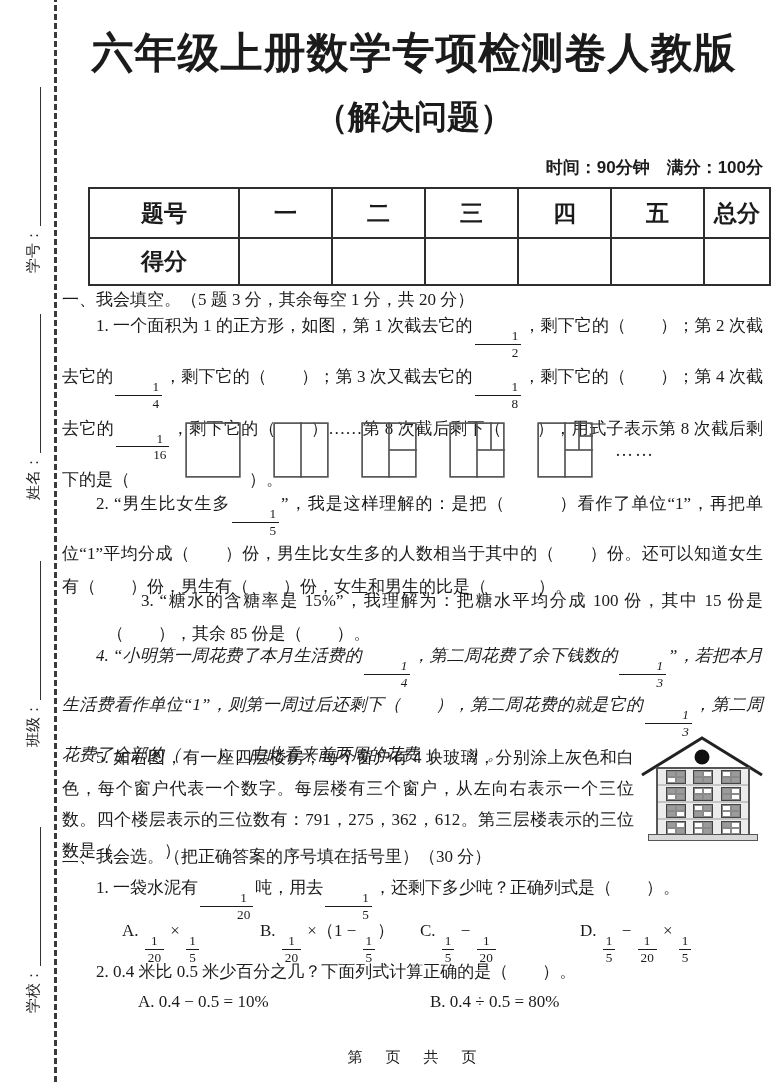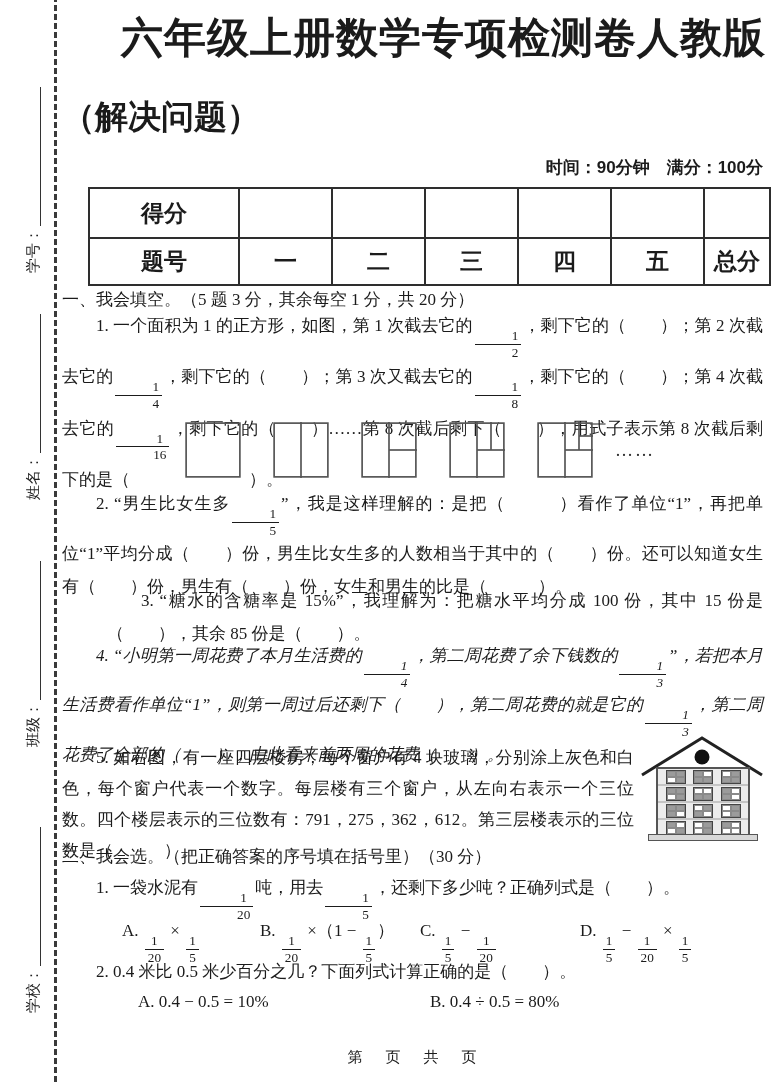--- a/index.html
+++ b/index.html
@@ -15,25 +15,25 @@
   .binding-line { position:absolute; left:54px; top:-4px; height:1095px; width:0;
     border-left:3px dashed #3a3a3a; }
   .side-field { position:absolute; left:-65px; width:186px; height:26px;
     display:flex; align-items:flex-end; transform:rotate(-90deg);
     font-size:15px; color:#222; }
   .side-field .sf-label { white-space:nowrap; padding-right:2px; line-height:1; }
   .side-field .sf-line { flex:1; border-bottom:1.6px solid #333; height:14px; }
   .f1 { top:167px; } .f2 { top:394px; } .f3 { top:641px; } .f4 { top:907px; }
 
   
-  .title { position:absolute; top:10px; left:62px; width:704px; margin:0;
-    text-align:right; font-family:"Liberation Sans", sans-serif;
+  .title { position:absolute; top:25px; left:62px; width:704px; margin:0;
+    text-align:center; font-family:"Liberation Sans", sans-serif;
     font-weight:900; font-size:42px; letter-spacing:1px; }
   .subtitle { position:absolute; top:95px; left:62px; width:704px; margin:0;
-    font-family:"Liberation Sans", sans-serif;
+    text-align:center; font-family:"Liberation Sans", sans-serif;
     font-weight:800; font-size:33px; }
   .exam-info { position:absolute; top:156px; right:8px;
     font-family:"Liberation Sans", sans-serif; font-size:17px; font-weight:600; }
 
   
   .score-table { position:absolute; top:187px; left:88px; width:681px;
     border-collapse:collapse; table-layout:fixed; }
   .score-table col.c0 { width:150px; } .score-table col.cm { width:93px; }
   .score-table col.c6 { width:66px; }
   .score-table th, .score-table td { border:2px solid #2e2e2e; text-align:center; }
@@ -126,38 +126,38 @@
     <colgroup>
       <col class="c0">
         <col class="cm">
         <col class="cm">
         <col class="cm">
       <col class="cm">
         <col class="cm">
         <col class="c6">
     </colgroup>
     <tbody>
-      <tr id="st-score">
-          <th>得分</th>
-          <td></td>
-          <td></td>
-          <td></td>
-          <td></td>
-          <td></td>
-          <td></td>
-        </tr>
       <tr id="st-head">
           <th>题号</th>
           <th>一</th>
           <th>二</th>
           <th>三</th>
           <th>四</th>
           <th>五</th>
           <th>总分</th>
         </tr>
+      <tr id="st-score">
+          <th>得分</th>
+          <td></td>
+          <td></td>
+          <td></td>
+          <td></td>
+          <td></td>
+          <td></td>
+        </tr>
     </tbody>
   </table>
 
   <div class="sec-head" id="sec1-head">
     <b>一、我会填空。</b><span>（5 题 3 分，其余每空 1 分，共 20 分）</span>
   </div>
 
   <p class="para" id="q1">1. 一个面积为 1 的正方形，如图，第 1 次截去它的<span class="frac">
         <span class="num">1</span>
         <span class="den">2</span>

